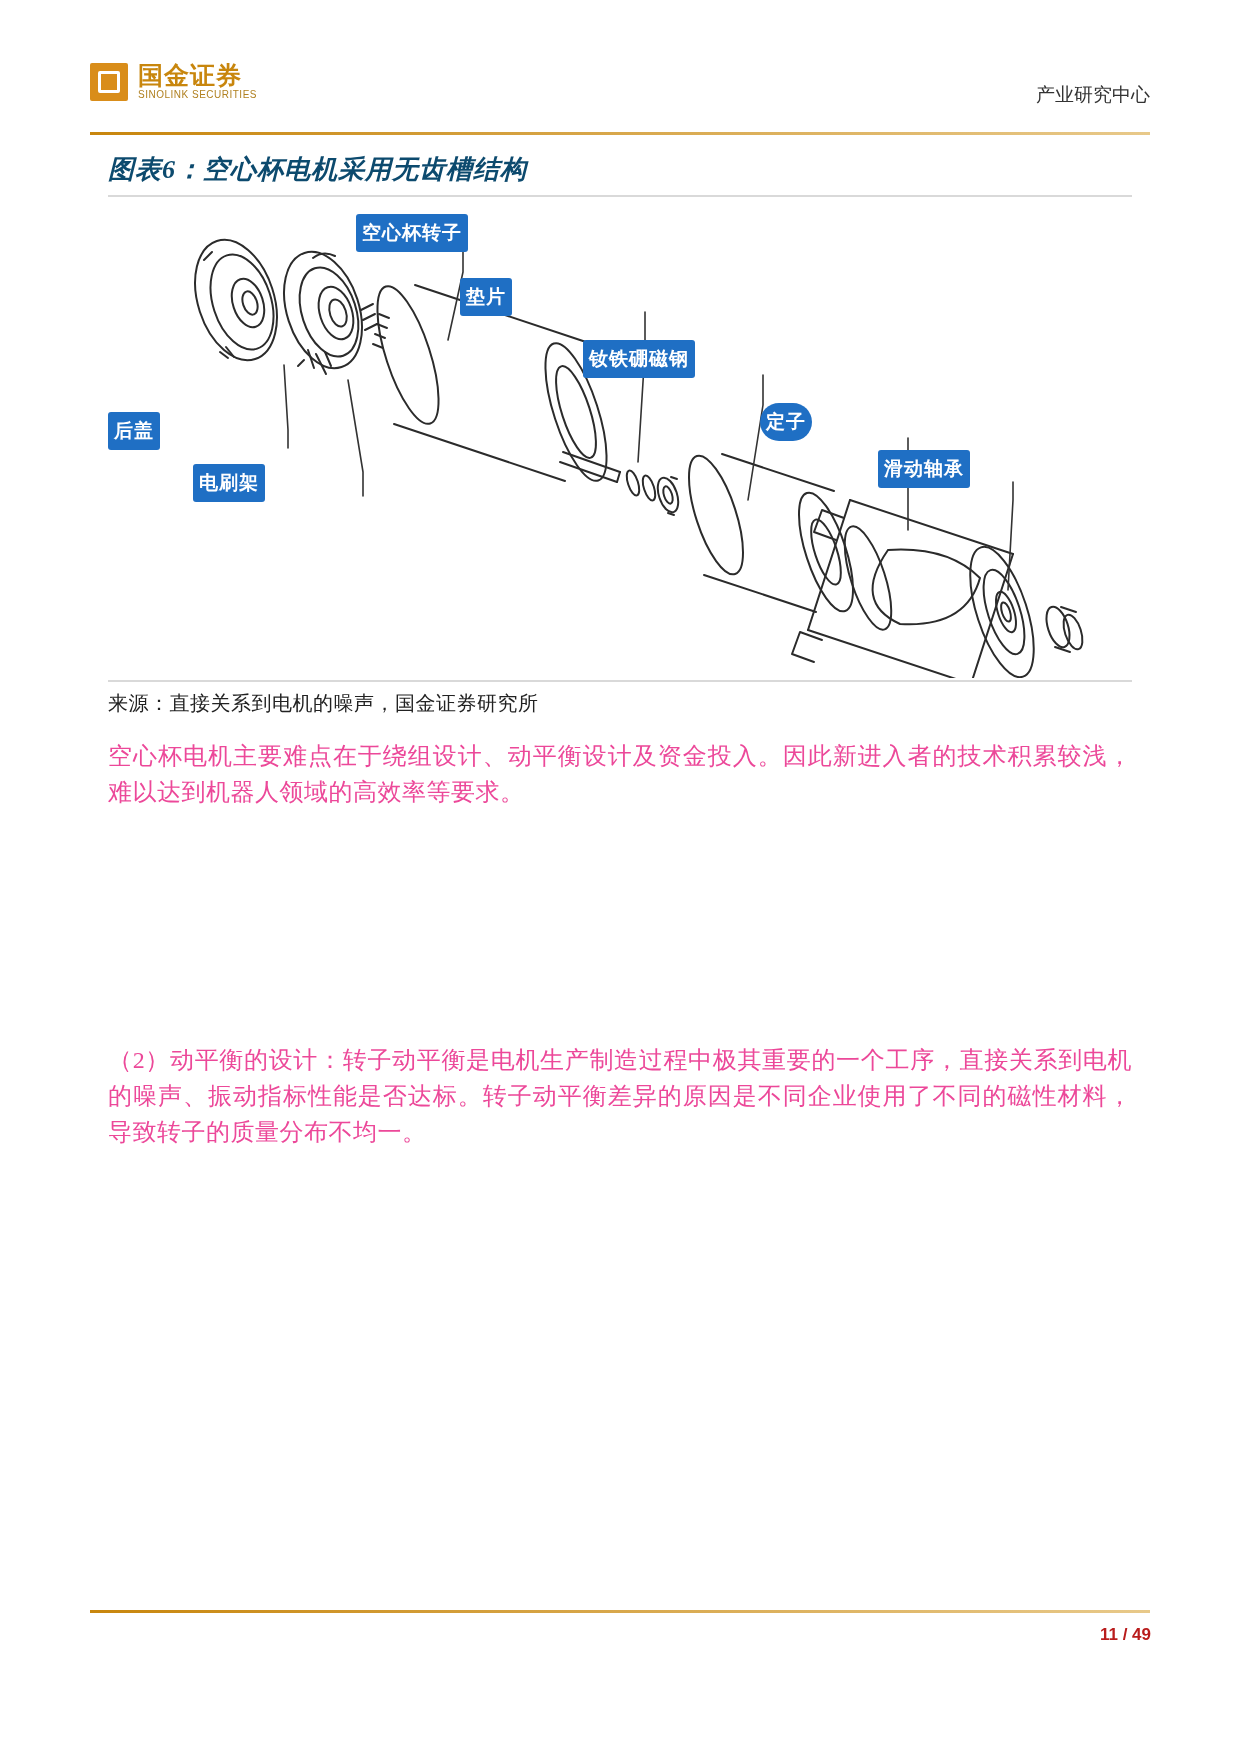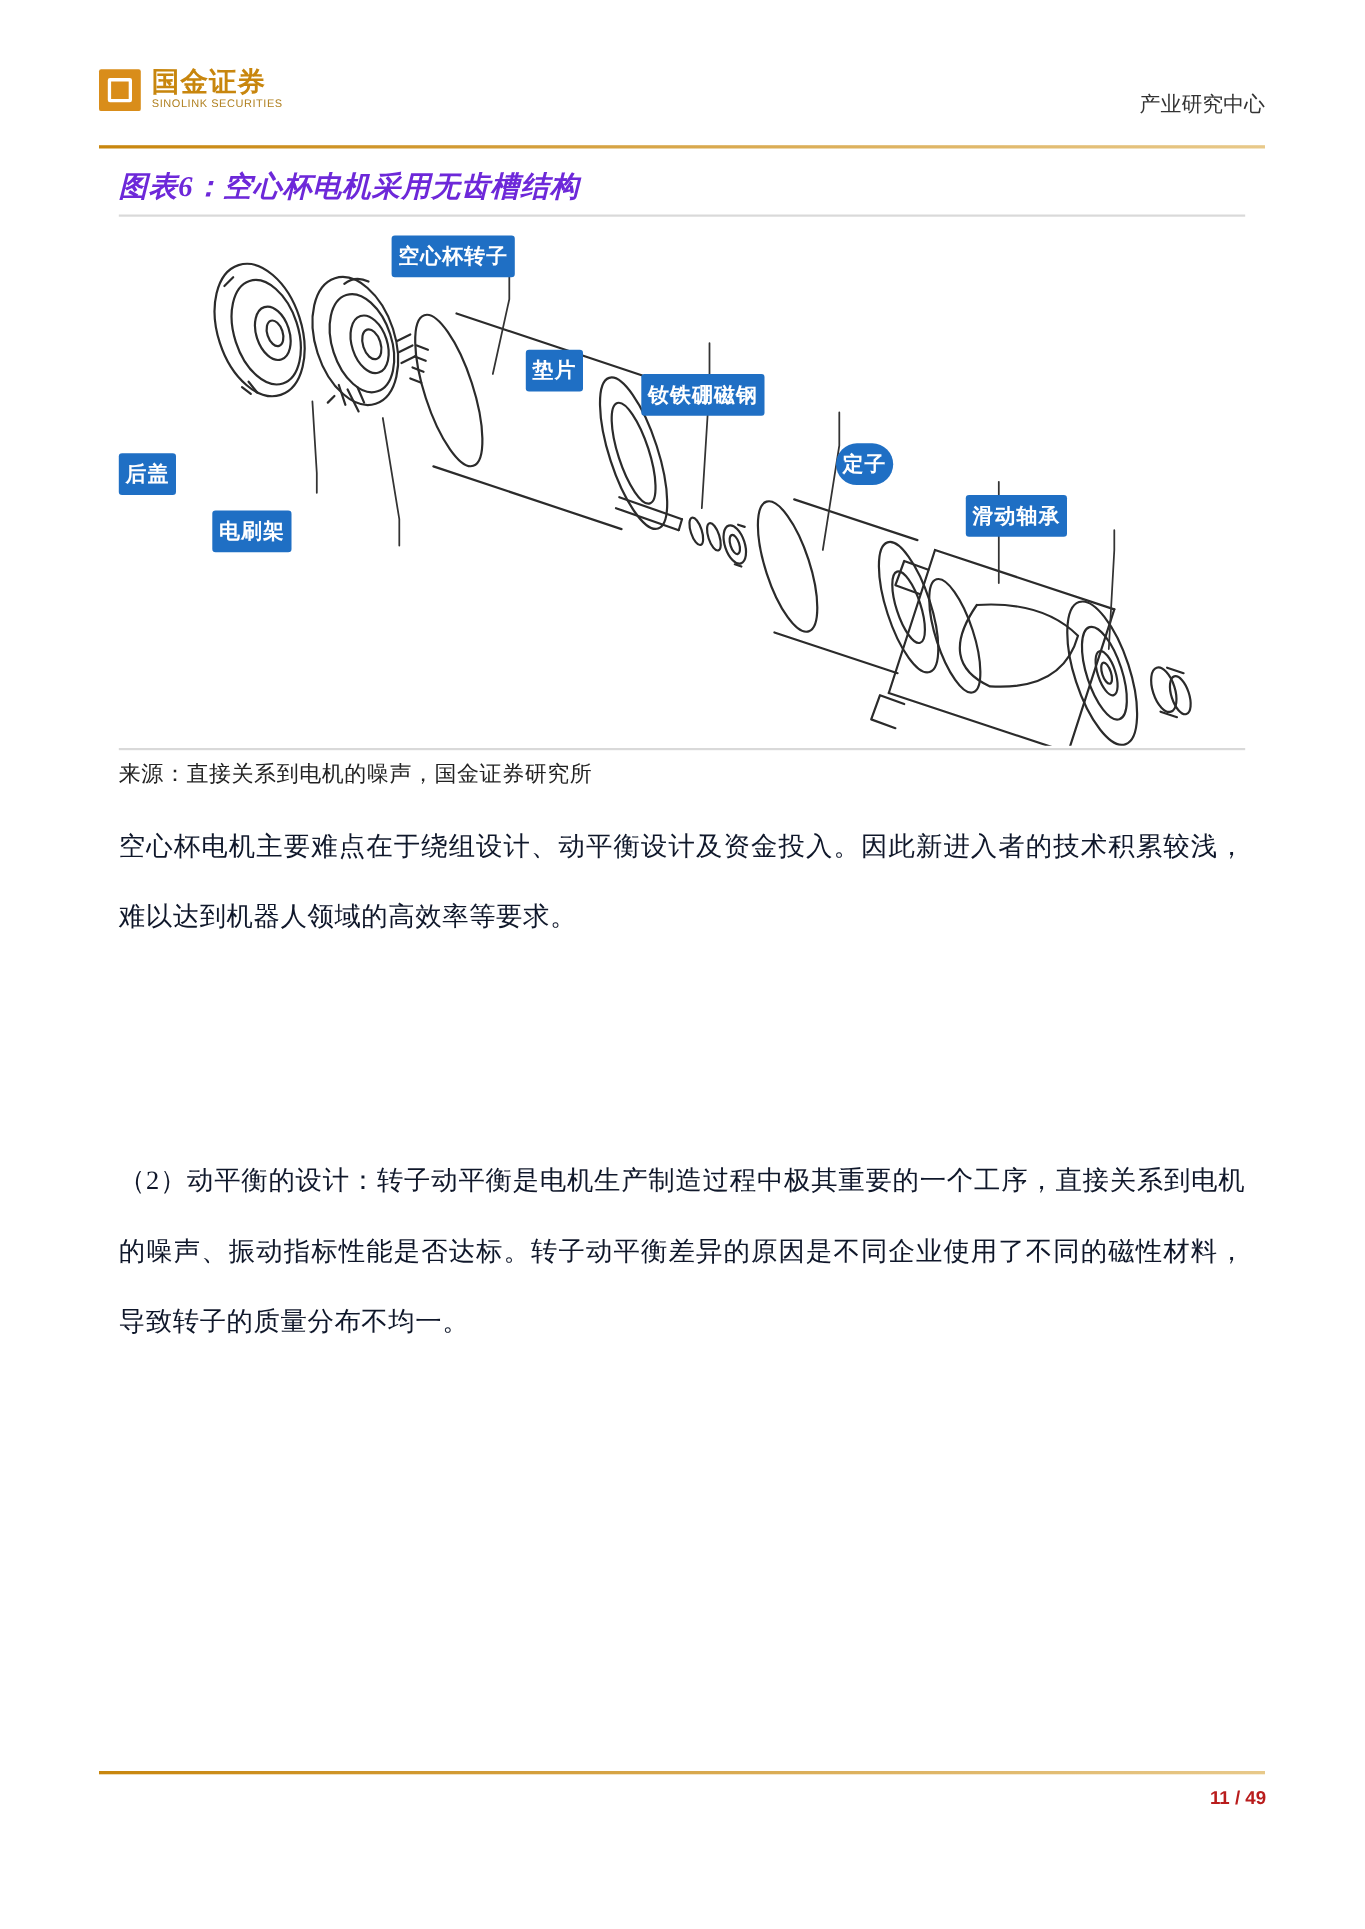--- a/index.html
+++ b/index.html
@@ -52,21 +52,21 @@
   .rule-figbot{
     position:absolute;left:108px;top:680px;width:1024px;height:2px;background:#d9d9d9;
   }
   .rule-bottom{
     position:absolute;left:90px;top:1610px;width:1060px;height:3px;
     background:linear-gradient(to right,#c8860d,#e8c98a);
   }
   
   .fig-title{
     position:absolute;left:108px;top:152px;
-    font-size:26px;font-weight:bold;font-style:italic;color:#6d28d9;
+    font-size:26px;font-weight:bold;font-style:italic;color:#0c4a6e;
     letter-spacing:1px;
   }
   
   .figure{
     position:absolute;left:108px;top:200px;width:1024px;height:478px;
   }
   .figure svg{display:block;}
   
   .callout{
     position:absolute;
@@ -77,21 +77,21 @@
     letter-spacing:1px;
   }
   
   .source{
     position:absolute;left:108px;top:690px;
     font-size:20px;color:#222;letter-spacing:.5px;
   }
   
   .body-block{
     position:absolute;left:108px;width:1024px;
-    font-size:24px;line-height:64px;color:#0f172a;
+    font-size:24px;line-height:36px;color:#ec4899;
     text-align:justify;letter-spacing:.5px;
   }
   
   .footer{
     position:absolute;right:90px;top:1625px;
     font-family:"Liberation Sans","DejaVu Sans",sans-serif;
     font-size:17px;font-weight:bold;color:#b91c1c;
   }
 </style>
 </head>
@@ -215,21 +215,21 @@
           <path d="M655 175 L655 205 L640 300"></path>
           <path d="M800 238 L800 258 L800 330"></path>
           <path d="M905 282 L905 300 L900 390"></path>
           <path d="M180 248 L180 230 L176 165"></path>
           <path d="M255 296 L255 272 L240 180"></path>
         </g>
       </g>
     </svg>
 
     <div class="callout" style="left:248px;top:14px;">空心杯转子</div>
-    <div class="callout" style="left:370px;top:78px;margin-top:40px;">垫片</div>
+    <div class="callout" style="left:352px;top:78px;">垫片</div>
     <div class="callout" style="left:475px;top:140px;">钕铁硼磁钢</div>
     <div class="callout" style="left:652px;top:203px;border-radius:19px;">定子</div>
     <div class="callout" style="left:770px;top:250px;">滑动轴承</div>
     <div class="callout" style="left:0px;top:212px;">后盖</div>
     <div class="callout" style="left:85px;top:264px;">电刷架</div>
   </div>
 
   <div class="rule-figbot"></div>
   <div class="source">来源：直接关系到电机的噪声，国金证券研究所</div>
 

